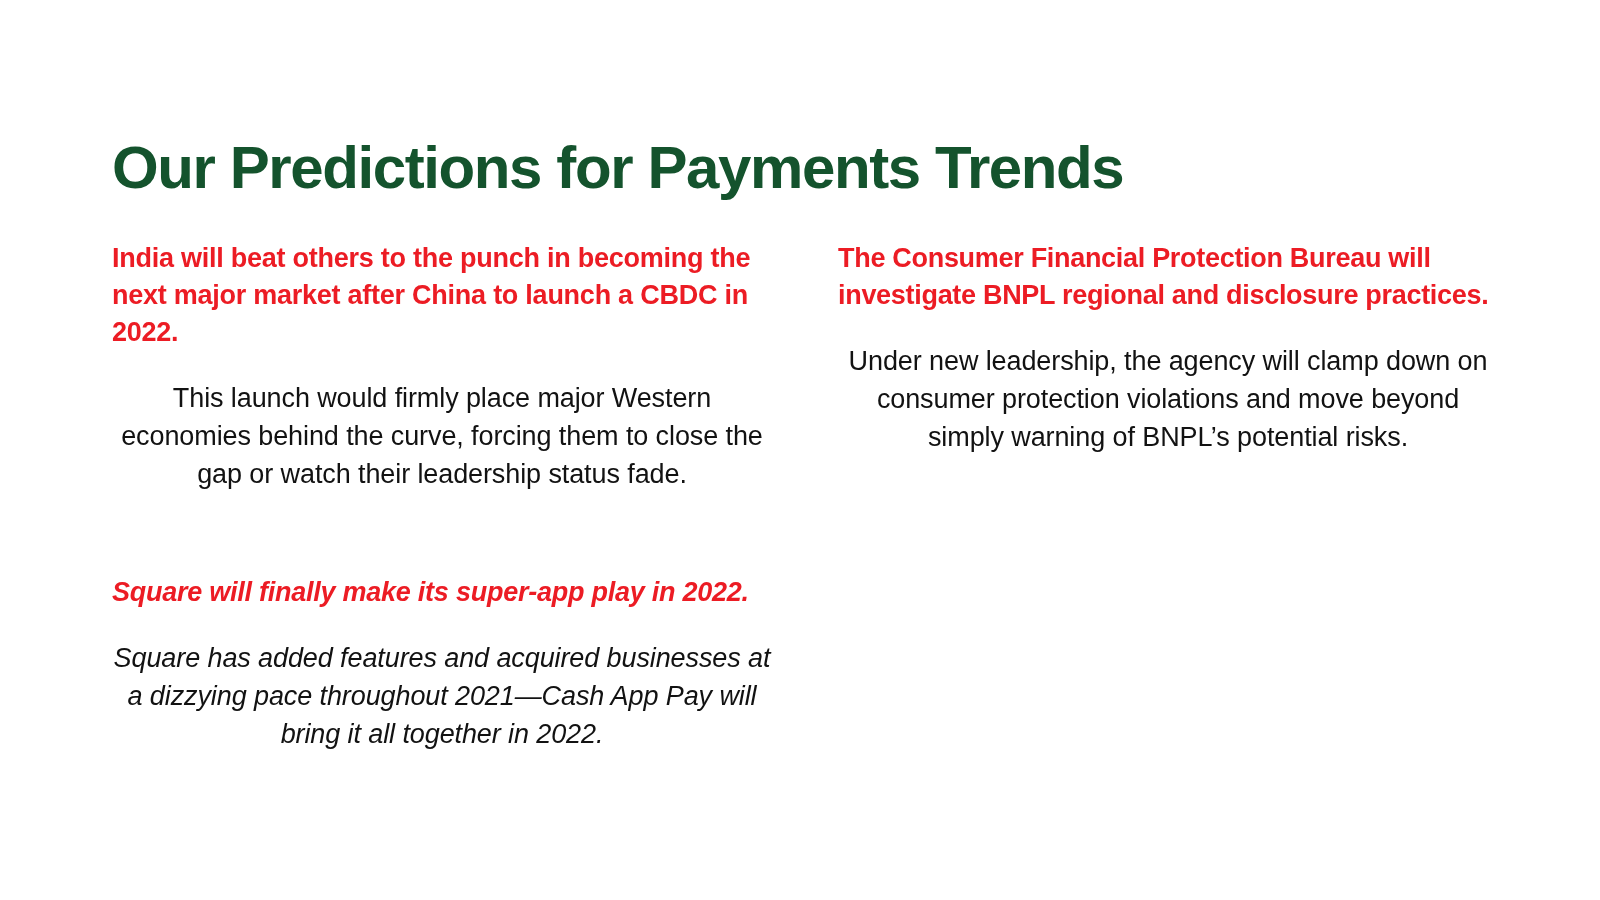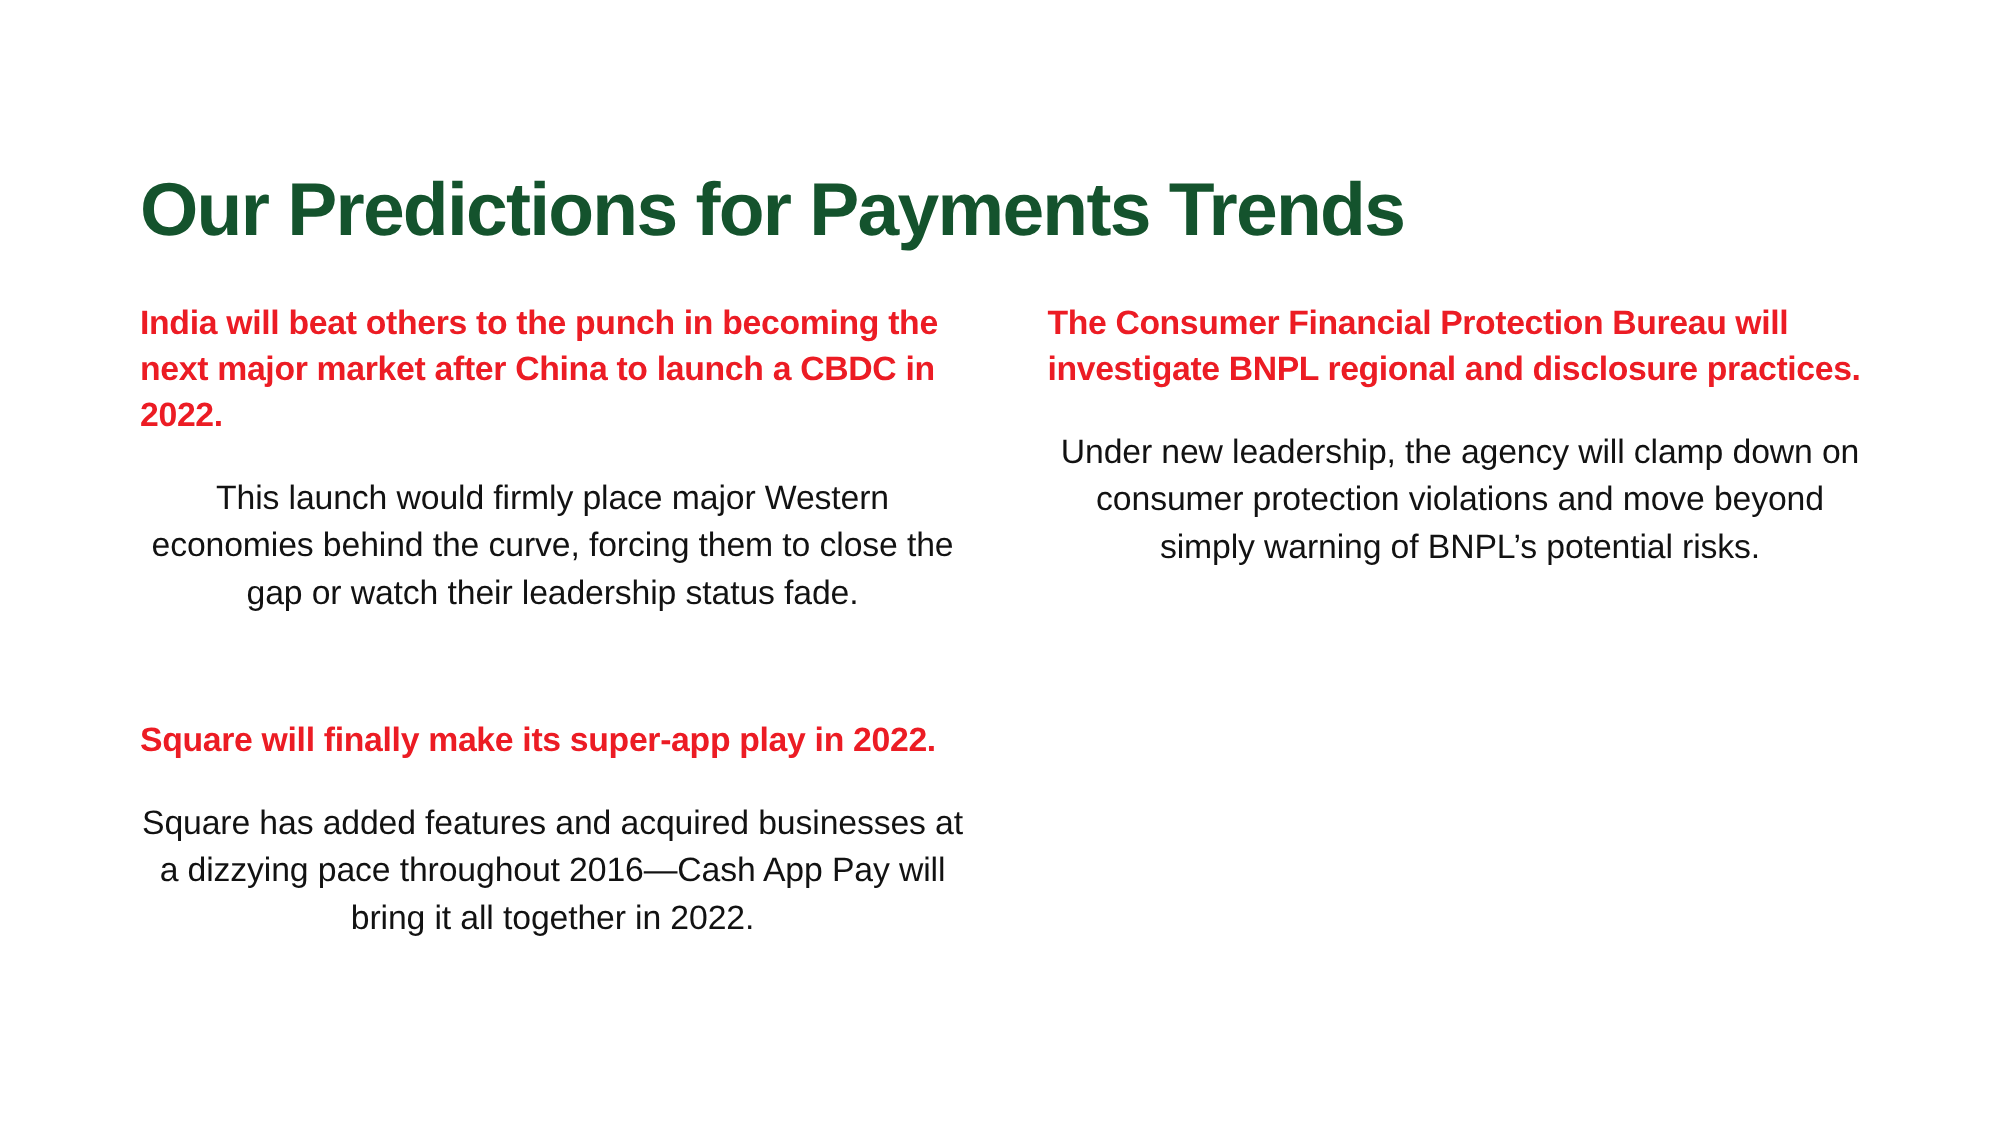--- a/index.html
+++ b/index.html
@@ -49,21 +49,21 @@
   }
 
   .prediction {
     width: 660px;
     box-sizing: border-box;
   }
 
   
   .cell-r1c1 { padding-top: 0px; height: 300px; }
   .cell-r1c2 { padding-top: 0px;  height: 300px; }
-  .cell-r2c1 { padding-top: 34px; }
+  .cell-r2c1 { padding-top: 34px; font-style: italic; }
   .cell-r2c2 { padding-top: 18px; }
 
   .prediction-headline {
     font-size: 27px;
     line-height: 37px;
     font-weight: 700;
     color: #ec1c24;
     letter-spacing: -0.25px;
     margin: 0;
     padding: 0;
@@ -102,21 +102,21 @@
 
     <div class="prediction cell-r1c2 col2">
       <p class="prediction-headline">The Consumer Financial Protection Bureau will investigate BNPL regional and disclosure practices.</p>
       <div class="gap-lg"></div>
       <p class="prediction-body">Under new leadership, the agency will clamp down on consumer protection violations and move beyond simply warning of BNPL’s potential risks.</p>
     </div>
 
     <div class="prediction cell-r2c1 col1">
       <p class="prediction-headline">Square will finally make its super-app play in 2022.</p>
       <div class="gap-lg"></div>
-      <p class="prediction-body">Square has added features and acquired businesses at a dizzying pace throughout 2016—Cash App Pay will bring it all together in 2022.</p>
+      <p class="prediction-body">Square has added features and acquired businesses at a dizzying pace throughout 2021—Cash App Pay will bring it all together in 2022.</p>
     </div>
 
     <div class="prediction cell-r2c2 col2">
       <div class="gap-sm"></div>
     </div>
 
   </div>
 </div>
 
 </body></html>

